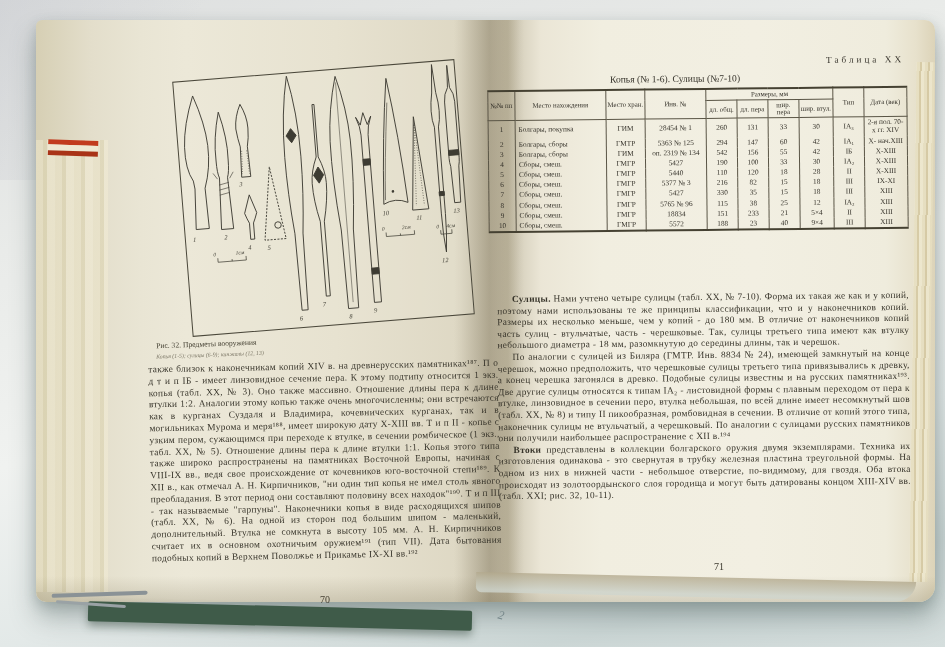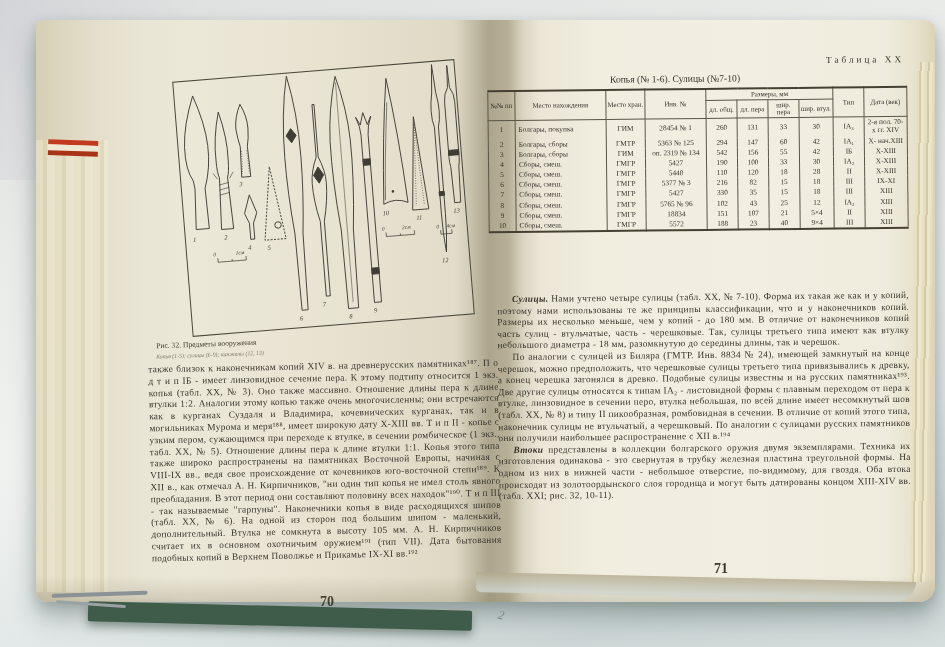--- a/index.html
+++ b/index.html
@@ -37,41 +37,41 @@
   
   .figure-box{position:absolute;left:146px;top:50px;width:281px;height:254px;border:1.3px solid #4a473a;
     transform:rotate(-4.6deg);background:rgba(236,232,216,.3);}
   .figure-box svg{width:100%;height:100%;}
   .fig-caption{position:absolute;left:120px;top:317px;width:240px;font-size:7.6px;color:#464234;
     transform:rotate(-2deg);}
   .fig-subcaption{position:absolute;left:120px;top:329px;width:260px;font-size:5.8px;font-style:italic;
     color:#55503f;opacity:.75;transform:rotate(-2deg);}
   .left-body{position:absolute;left:114px;top:341px;width:350px;font-size:9.4px;line-height:11.8px;
     letter-spacing:.3px;text-align:justify;color:#38352b;transform:rotate(-1.1deg);}
-  .pagenum{position:absolute;font-size:14px;color:#3c392e;font-weight:bold;}
+  .pagenum{position:absolute;font-size:10px;color:#3c392e;}
   .pn-left{left:284px;top:574px;}
   .pn-right{left:678px;top:541px;}
 
   
   .tbl-label{position:absolute;left:700px;top:35px;width:168px;text-align:right;font-size:9.2px;
     letter-spacing:3px;color:#35322a;transform:rotate(-.6deg);}
   .tbl-title{position:absolute;left:455px;top:53px;width:368px;text-align:center;font-size:9.6px;
     color:#35322a;transform:rotate(-.6deg);}
   table.weapons{position:absolute;left:452px;top:68px;width:420px;border-collapse:collapse;
     transform:rotate(-.6deg);color:#35322a;
     border:1px solid #514c3c;border-top:2px solid #454132;border-bottom:2px solid #454132;}
   table.weapons th{font-weight:normal;font-size:6.9px;line-height:1.12;padding:1px 1px;
     border:1px solid #5a5546;text-align:center;vertical-align:middle;}
   table.weapons td{font-size:7.3px;line-height:1.12;padding:1px 2px;border-left:1px solid #5a5546;
     border-right:1px solid #5a5546;text-align:center;vertical-align:middle;}
   table.weapons td.place{text-align:left;padding-left:3px;}
   .right-paras{position:absolute;left:462px;top:272px;width:412px;font-size:9.4px;line-height:11.6px;
     letter-spacing:.3px;text-align:justify;color:#38352b;transform:rotate(-.6deg);}
   .right-paras p{margin:0;text-indent:15px;}
-  .right-paras b{font-weight:bold;font-style:italic;}
+  .right-paras b{font-weight:bold;}
   svg text{font-family:"Liberation Serif","DejaVu Serif",serif;font-style:italic;font-size:6.4px;fill:#3e3c33;}
   svg .sc{font-size:5.4px;}
 </style>
 </head>
 <body>
 
 <div class="scene">
   <div class="fold"></div>
 
   <div class="book">
@@ -285,35 +285,35 @@
             <td>18</td>
             <td>III</td>
             <td>XIII</td>
           </tr>
 
           <tr>
             <td>8</td>
             <td class="place">Сборы, смеш.</td>
             <td>ГМГР</td>
             <td>5765 № 96</td>
-            <td>102</td>
-            <td>43</td>
+            <td>115</td>
+            <td>38</td>
             <td>25</td>
             <td>12</td>
             <td>IA₂</td>
             <td>XIII</td>
           </tr>
 
           <tr>
             <td>9</td>
             <td class="place">Сборы, смеш.</td>
             <td>ГМГР</td>
             <td>18834</td>
             <td>151</td>
-            <td>107</td>
+            <td>233</td>
             <td>21</td>
             <td>5×4</td>
             <td>II</td>
             <td>XIII</td>
           </tr>
 
           <tr>
             <td>10</td>
             <td class="place">Сборы, смеш.</td>
             <td>ГМГР</td>

